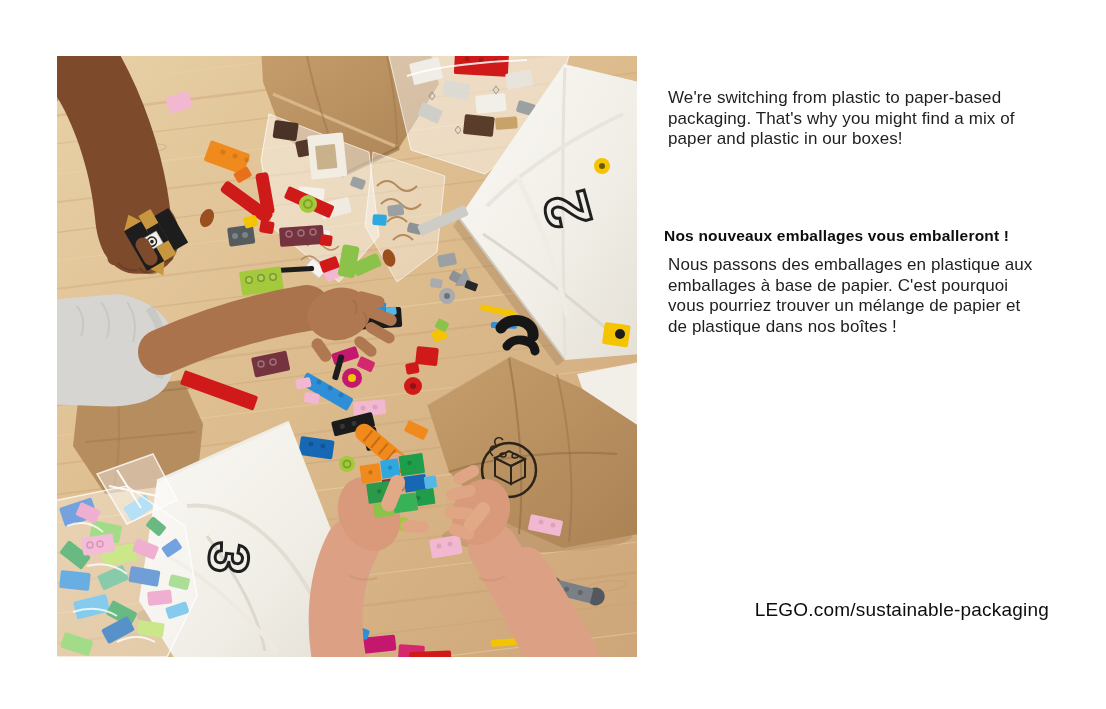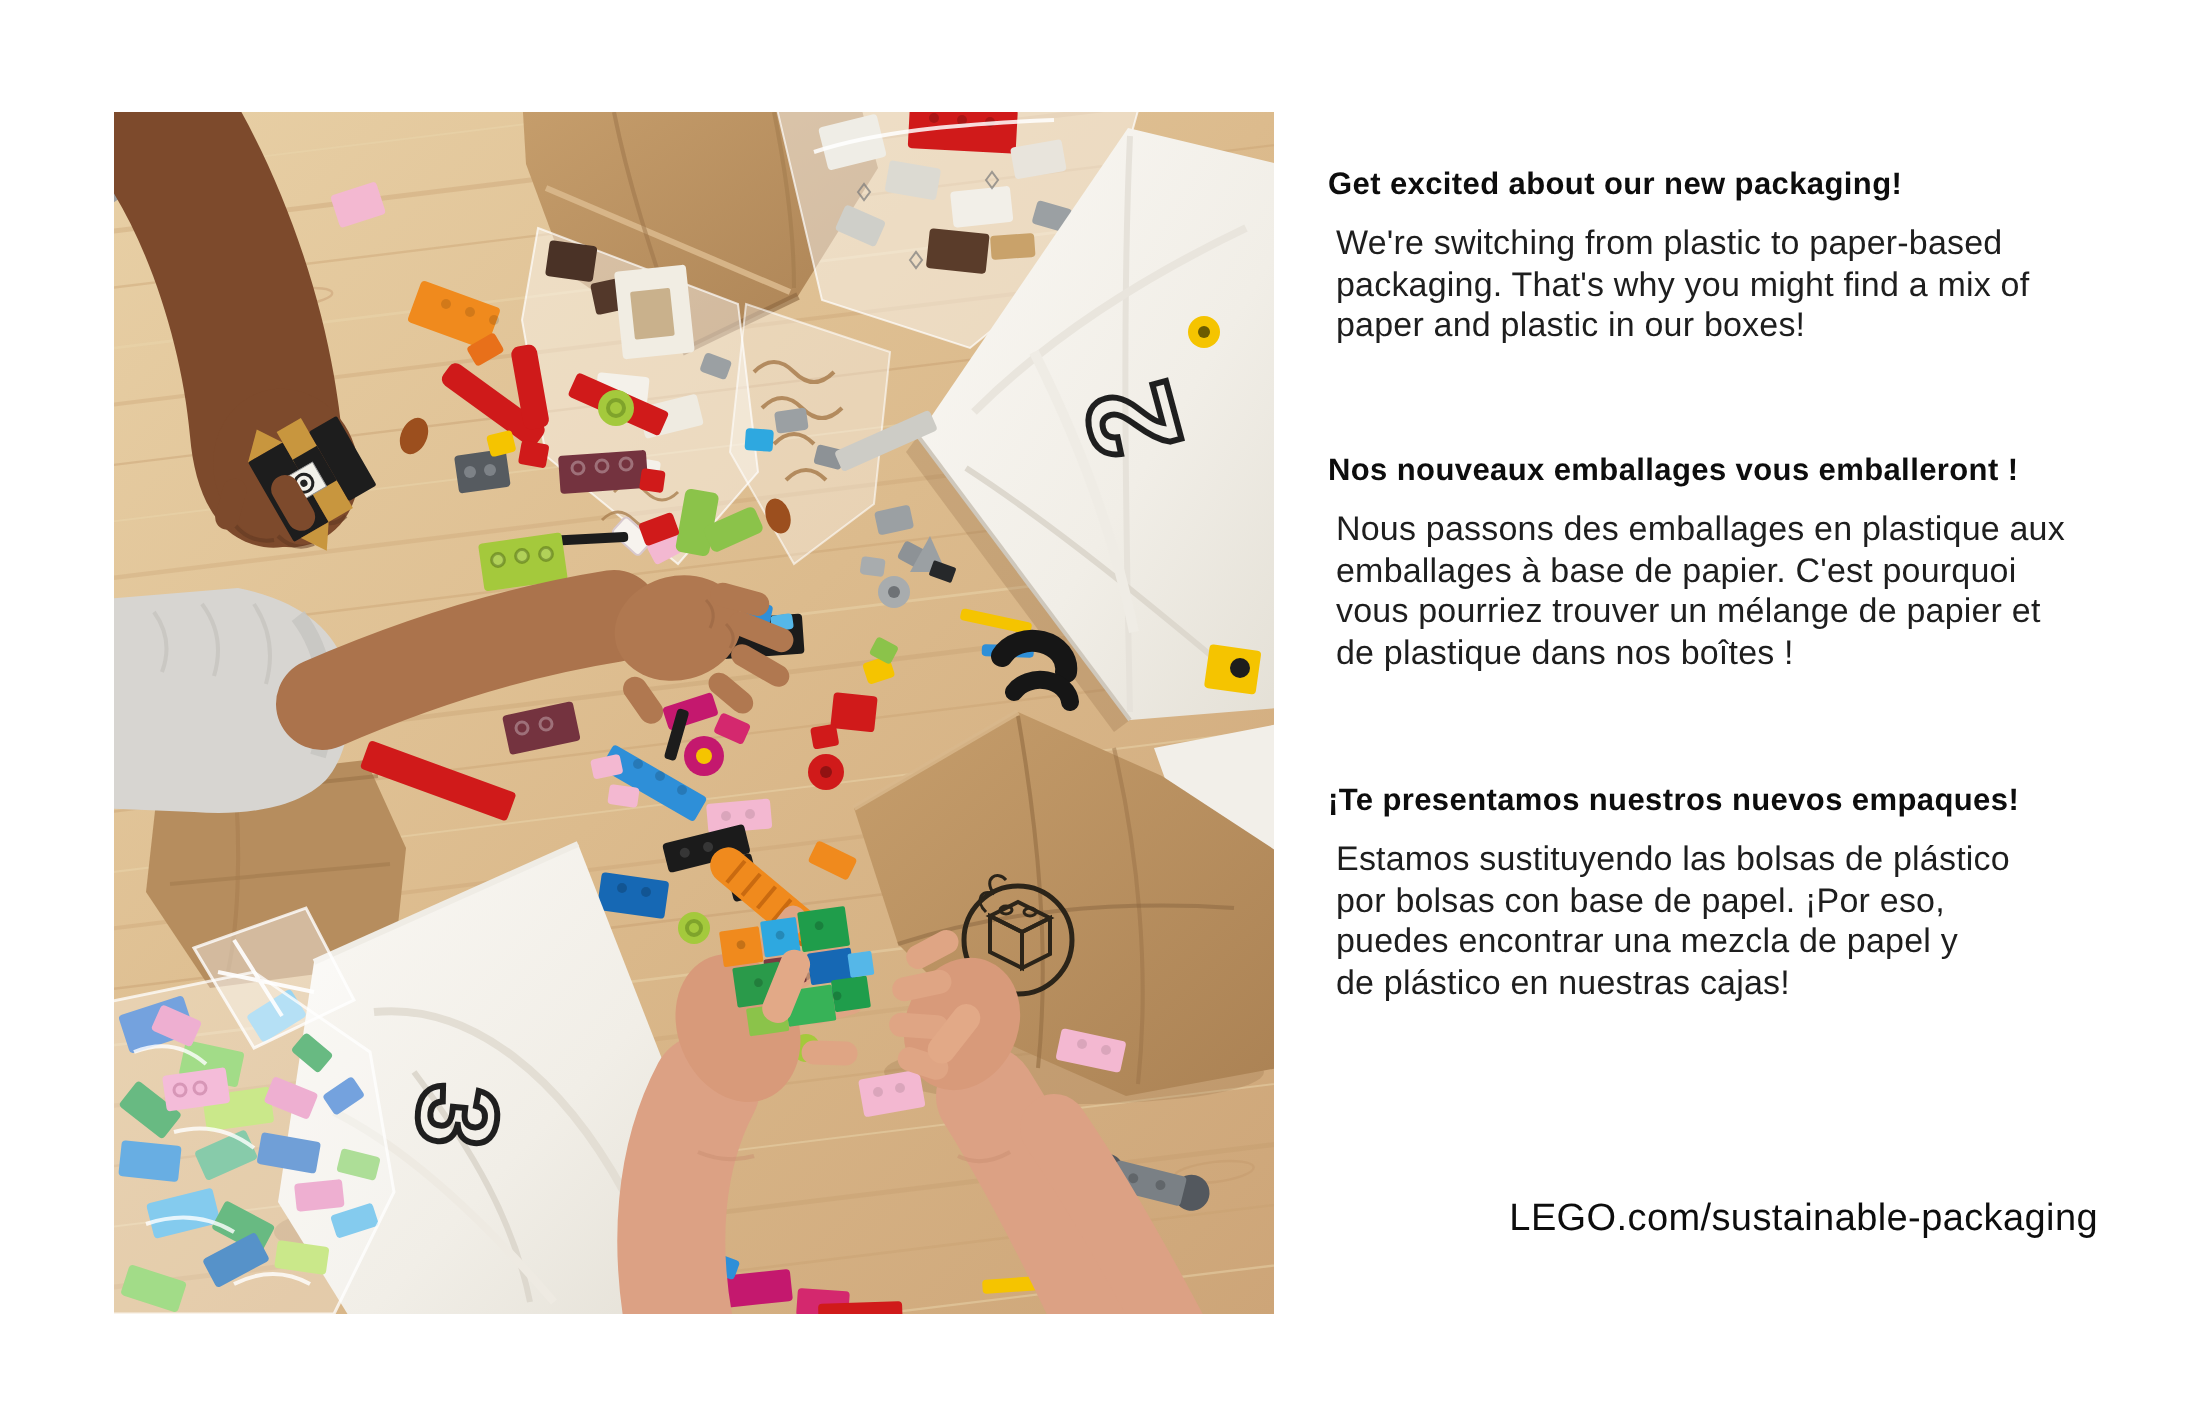--- a/index.html
+++ b/index.html
@@ -399,37 +399,29 @@
           <circle cx="-20" cy="16" r="2.2" fill="rgba(0,0,0,.18)"></circle>
         </g>
         <rect x="0" y="0" width="38" height="15" rx="7" transform="translate(322 452) rotate(-68)" fill="#e2a987"></rect>
         <rect x="0" y="0" width="34" height="14" rx="7" transform="translate(404 470) rotate(-52)" fill="#e2a987"></rect>
         <path d="M292,520 q14,6 28,2 M448,520 q-14,8 -26,2" stroke="#c98f72" stroke-width="2" fill="none" opacity=".5"></path>
       </g>
     </svg>
   </figure>
 
   <section class="msg msg-en">
-    <h2>Get excited about our new packaging!</h2>
     <p>We're switching from plastic to paper-based
 packaging. That's why you might find a mix of
 paper and plastic in our boxes!</p>
   </section>
 
   <section class="msg msg-fr">
     <h2>Nos nouveaux emballages vous emballeront !</h2>
     <p>Nous passons des emballages en plastique aux
 emballages à base de papier. C'est pourquoi
 vous pourriez trouver un mélange de papier et
 de plastique dans nos boîtes !</p>
   </section>
 
-  <section class="msg msg-es">
-    <h2>¡Te presentamos nuestros nuevos empaques!</h2>
-    <p>Estamos sustituyendo las bolsas de plástico
-por bolsas con base de papel. ¡Por eso,
-puedes encontrar una mezcla de papel y
-de plástico en nuestras cajas!</p>
-  </section>
 
   <div class="url">LEGO.com/sustainable-packaging</div>
 
 </main>
 
 </body></html>

